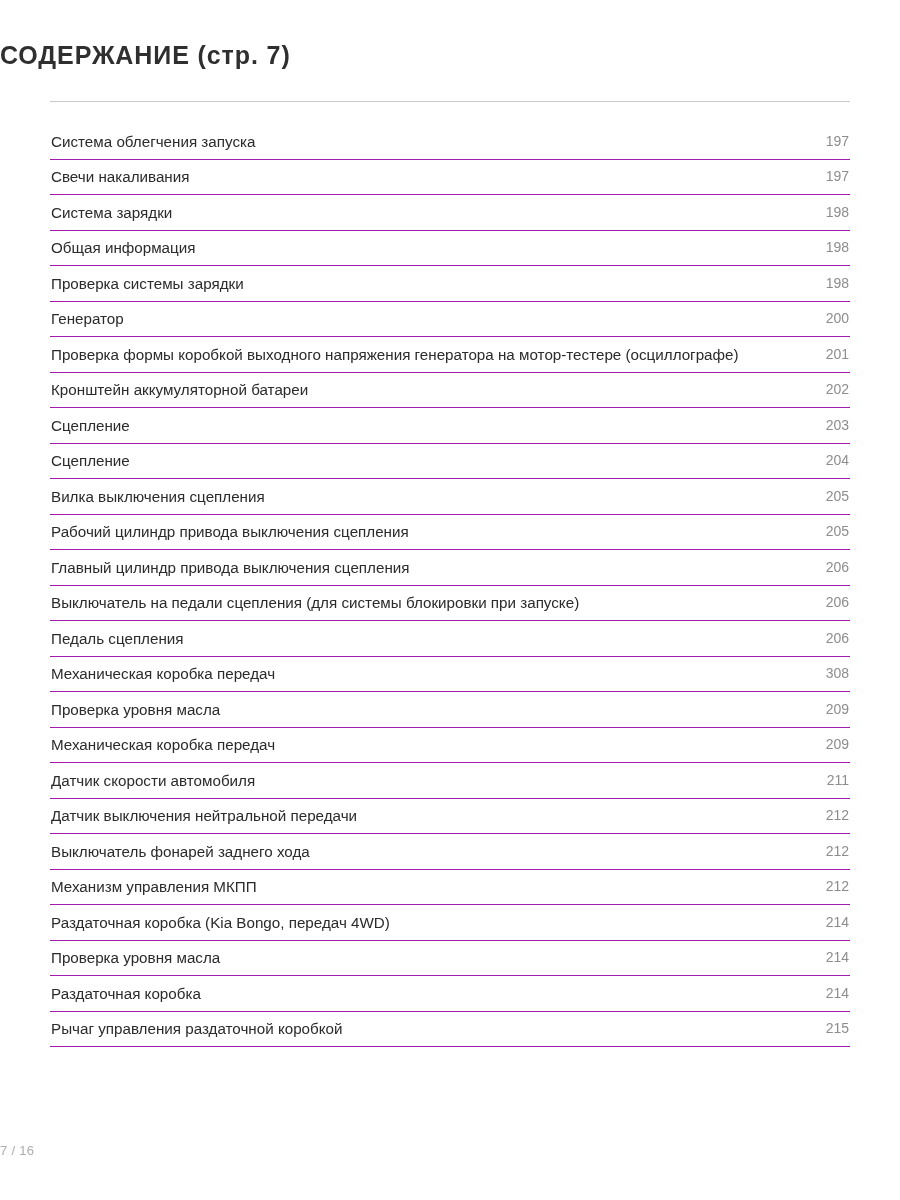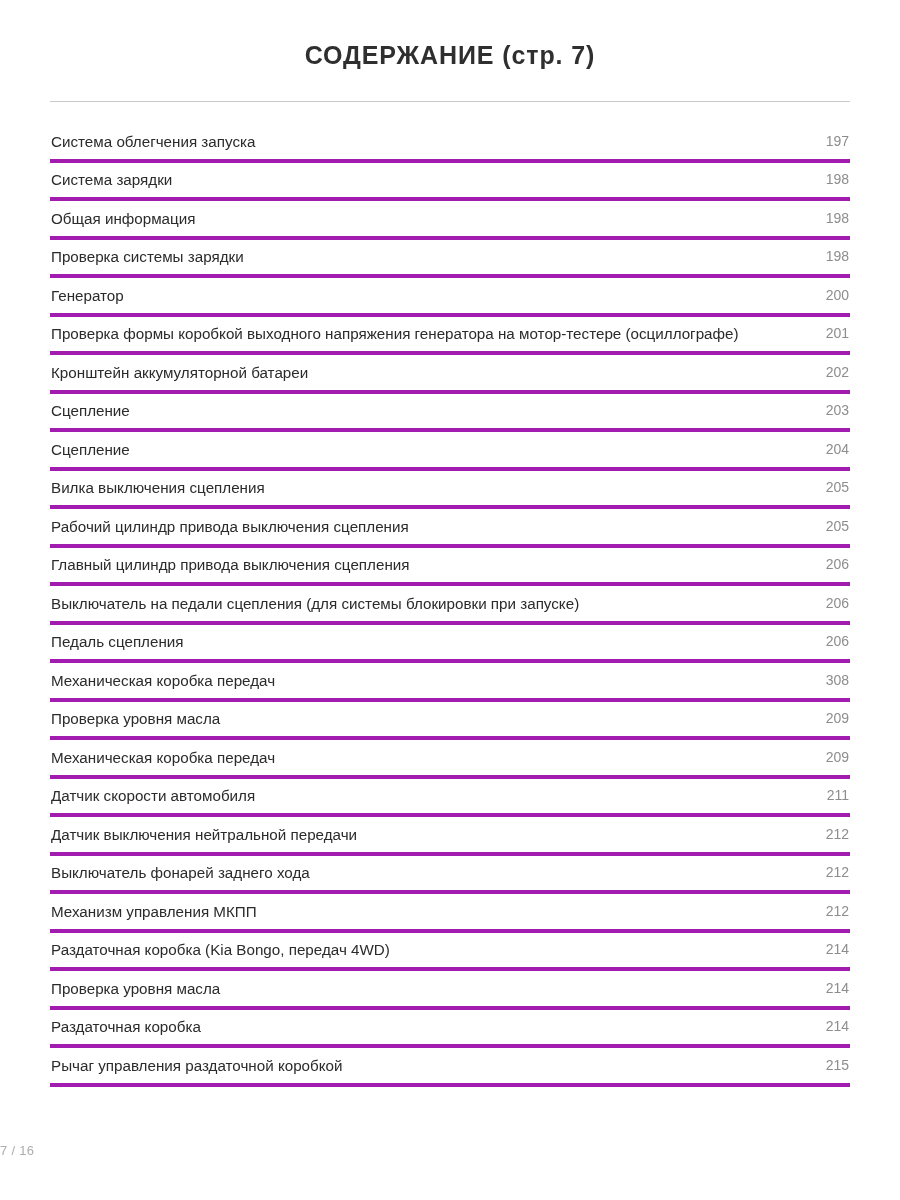--- a/index.html
+++ b/index.html
@@ -17,21 +17,20 @@
   }
   .page {
     position: relative;
     width: 900px;
     height: 1200px;
     box-sizing: border-box;
     display: flex;
     flex-direction: column;
   }
   .doc-title {
-    text-align: center;
     font-size: 25px;
     font-weight: bold;
     color: #2f2f2f;
     letter-spacing: 0.9px;
     margin: 0;
     padding-top: 40px;
     line-height: 1.2;
   }
   .title-rule {
     width: 800px;
@@ -39,21 +38,21 @@
     background: #c9c9c9;
     margin: 31px auto 0 auto;
   }
   .toc {
     width: 800px;
     margin: 22px auto 0 auto;
     border-collapse: collapse;
     table-layout: fixed;
   }
   .toc tr {
-    border-bottom: 4px solid #a21caf;
+    border-bottom: 1px solid #a21caf;
     margin-left: 40px;
   }
   .toc td {
     padding: 0;
     vertical-align: bottom;
   }
   .toc td.entry {
     font-size: 15.2px;
     color: #2b2b2b;
     line-height: 21px;
@@ -89,20 +88,24 @@
 
   <div class="title-rule"></div>
 
   <table class="toc">
     <tbody>
         <tr>
           <td class="entry">Система облегчения запуска</td>
           <td class="pageno">197</td>
         </tr>
         <tr>
+          <td class="entry">Свечи накаливания</td>
+          <td class="pageno">197</td>
+        </tr>
+        <tr>
           <td class="entry">Система зарядки</td>
           <td class="pageno">198</td>
         </tr>
         <tr>
           <td class="entry">Общая информация</td>
           <td class="pageno">198</td>
         </tr>
         <tr>
           <td class="entry">Проверка системы зарядки</td>
           <td class="pageno">198</td>

